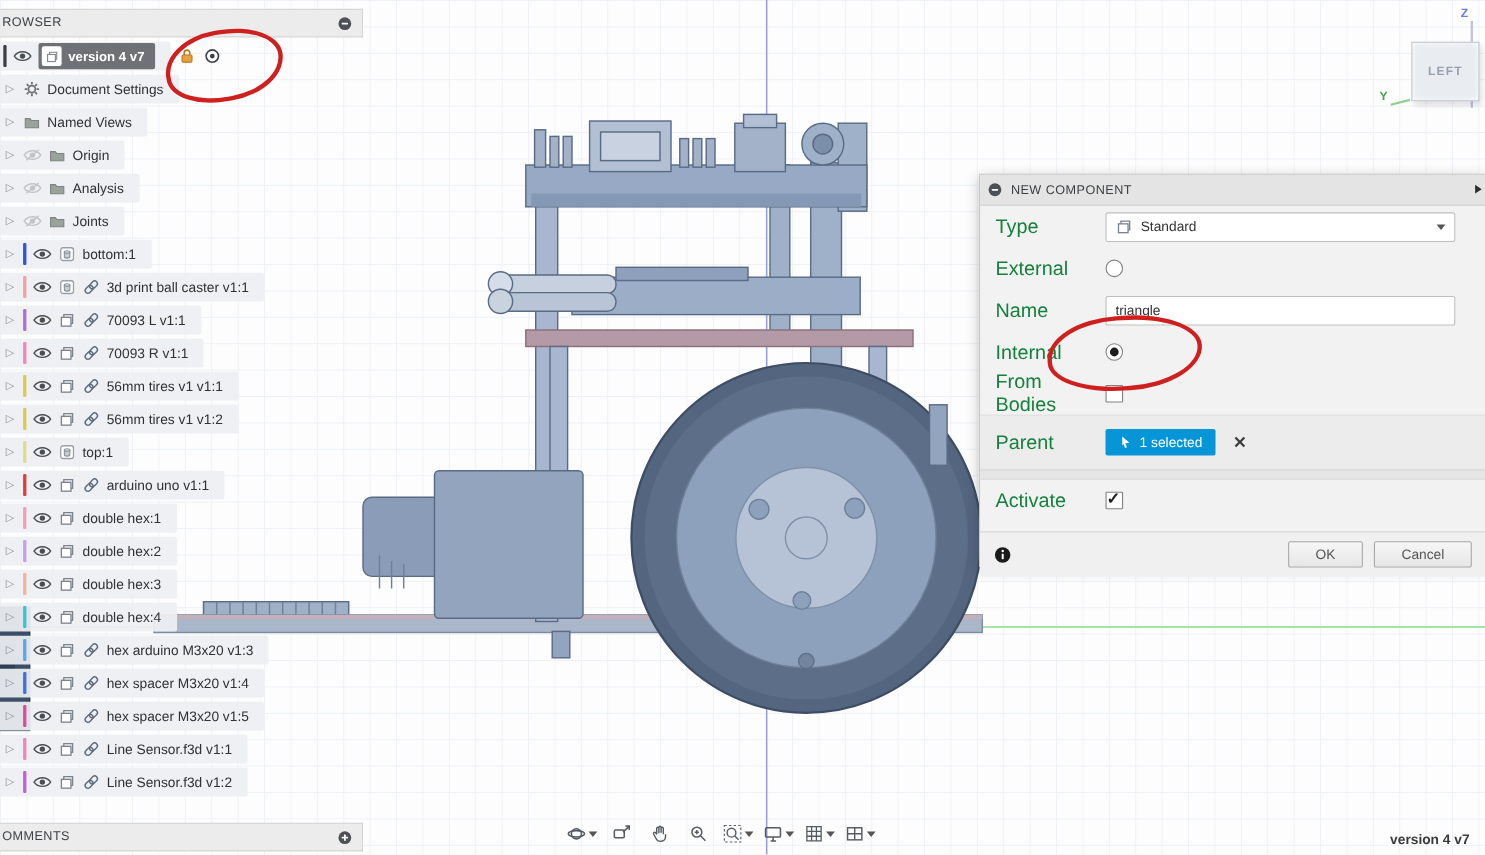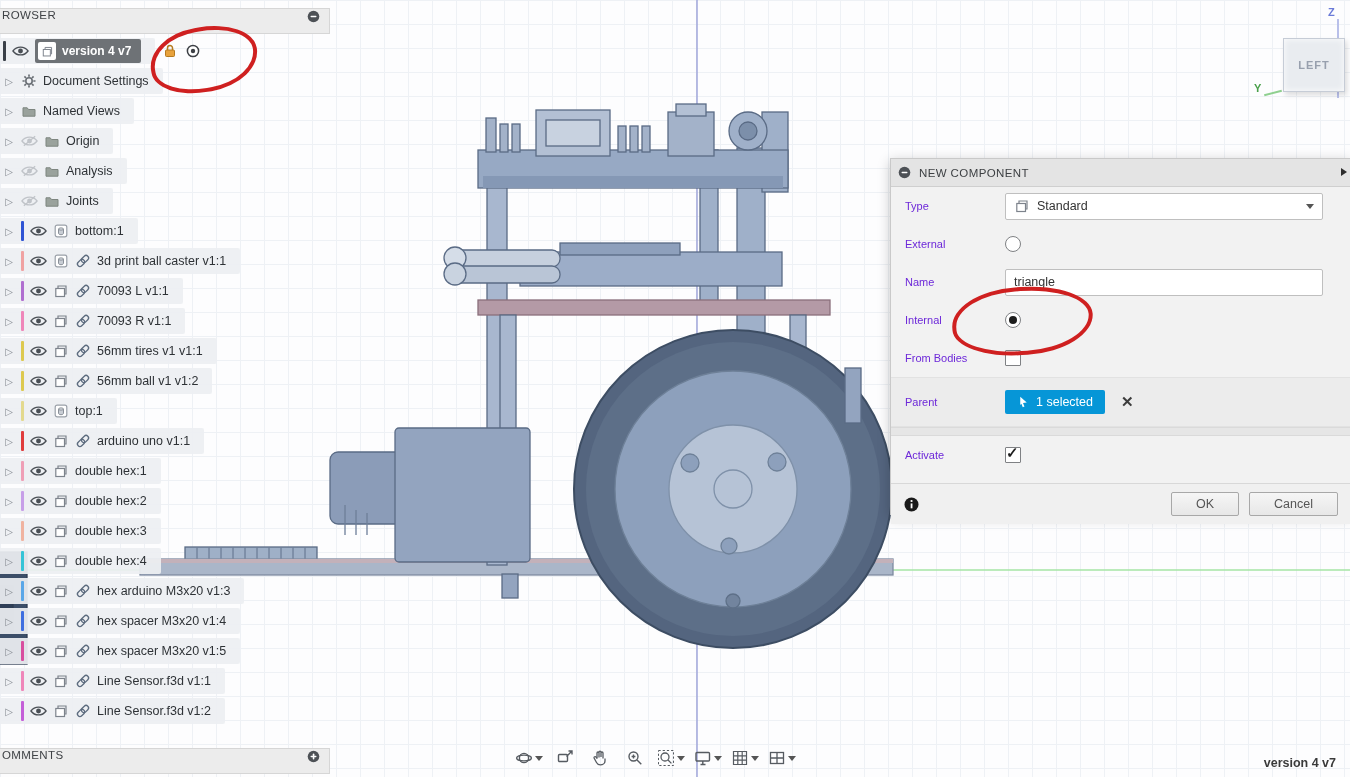--- a/index.html
+++ b/index.html
@@ -10,21 +10,21 @@
       linear-gradient(#eef1f5 1px, transparent 1px),
       linear-gradient(90deg,#eef1f5 1px, transparent 1px),
       linear-gradient(#e1e6ec 1px, transparent 1px),
       linear-gradient(90deg,#e1e6ec 1px, transparent 1px);
     background-size:24px 24px,24px 24px,120px 120px,120px 120px;}
   svg{display:block}
   
   #scene{position:absolute;left:0;top:0;z-index:1}
   
   .panel-header{position:absolute;left:0;width:330px;height:26px;background:#ececec;
-    border:1px solid #d6d6d6;border-left:none;display:flex;
+    border:1px solid #d6d6d6;border-left:none;display:flex;align-items:center;
     padding:0 8px 0 2px;box-sizing:border-box;z-index:3;font-size:11.5px;color:#3f4246;letter-spacing:.4px;}
   .panel-header .hdr-title{flex:1}
   .hdr-icon svg{width:15px;height:15px}
   
   #tree{position:absolute;left:0;top:36px;z-index:3}
   .tree-row{height:30px;display:flex;align-items:center}
   .strip{display:inline-flex;align-items:center;gap:6px;background:rgba(237,239,242,.93);
     height:26px;padding:0 14px 0 3px;border-radius:0 2px 2px 0}
   .disc{color:#8a8f96;font-size:10px;width:12px;text-align:center}
   .cbar{width:3px;height:20px;border-radius:1px;display:inline-block}
@@ -42,21 +42,21 @@
   #dialog{position:absolute;left:890px;top:158px;width:460px;height:357px;z-index:4;
     background:#f2f2f2;border:1px solid #c9c9c9;border-right:none;box-sizing:border-box;
     box-shadow:0 3px 12px rgba(0,0,0,.22)}
   #dialog .dlg-header{height:27px;background:#e4e4e4;border-bottom:1px solid #cfcfcf;
     display:flex;align-items:center;gap:7px;padding:0 6px;font-size:11.5px;color:#3c3f42;
     letter-spacing:.4px;position:relative}
   .dlg-arrow{position:absolute;right:3px;top:9px;width:0;height:0;
     border-top:4.5px solid transparent;border-bottom:4.5px solid transparent;border-left:6px solid #2e2e2e}
   .drow{display:flex;align-items:center;height:38px;padding:0 14px}
   .drow.parent-row{height:48px;background:#ececec;border-top:1px solid #e2e2e2;border-bottom:1px solid #e2e2e2}
-  .dlabel{width:100px;font-size:11px;color:#6d28d9}
+  .dlabel{width:100px;font-size:18px;color:#15803d}
   .combo{width:318px;height:27px;background:#fff;border:1px solid #bfbfbf;border-radius:2px;
     display:flex;align-items:center;gap:7px;padding:0 8px;box-sizing:border-box;font-size:12.5px;color:#333}
   .combo .combo-text{flex:1}
   .caret{width:0;height:0;border-left:4px solid transparent;border-right:4px solid transparent;
     border-top:5px solid #555}
   .txt-input{width:318px;height:27px;background:#fff;border:1px solid #bfbfbf;border-radius:2px;
     padding:0 8px;box-sizing:border-box;font-size:12.5px;color:#333;font-family:"Liberation Sans",sans-serif}
   .radio{width:14px;height:14px;border:1px solid #7f8184;border-radius:50%;background:#fff;position:relative}
   .radio.checked::after{content:"";position:absolute;inset:3px;background:#1d1d1d;border-radius:50%}
   .checkbox{width:14px;height:14px;border:1px solid #7f8184;background:#fff;position:relative;border-radius:1px}
@@ -440,21 +440,21 @@
             </svg>
           </span>
         <span class="item-icon">
             <svg viewBox="0 0 16 16">
               <g transform="rotate(-45 8 8)" fill="none" stroke="#5c6b7e" stroke-width="1.3">
                 <rect x="1.2" y="5.5" width="8" height="5" rx="2.5"></rect>
                 <rect x="6.8" y="5.5" width="8" height="5" rx="2.5"></rect>
               </g>
             </svg>
           </span>
-        <span class="lbl">56mm ball v1 v1:2</span>
+        <span class="lbl">56mm tires v1 v1:2</span>
       </span>
     </div>
       <div class="tree-row">
       <span class="strip">
         <span class="disc">▷</span>
         <span class="cbar" style="background: rgb(227, 217, 142);"></span>
         <span class="eye">
             <svg viewBox="0 0 18 12">
               <path d="M1 6C5 .5 13 .5 17 6 13 11.5 5 11.5 1 6Z" fill="none" stroke="#4a4f55" stroke-width="1.4"></path>
               <circle cx="9" cy="6" r="2.6" fill="#4a4f55"></circle>

